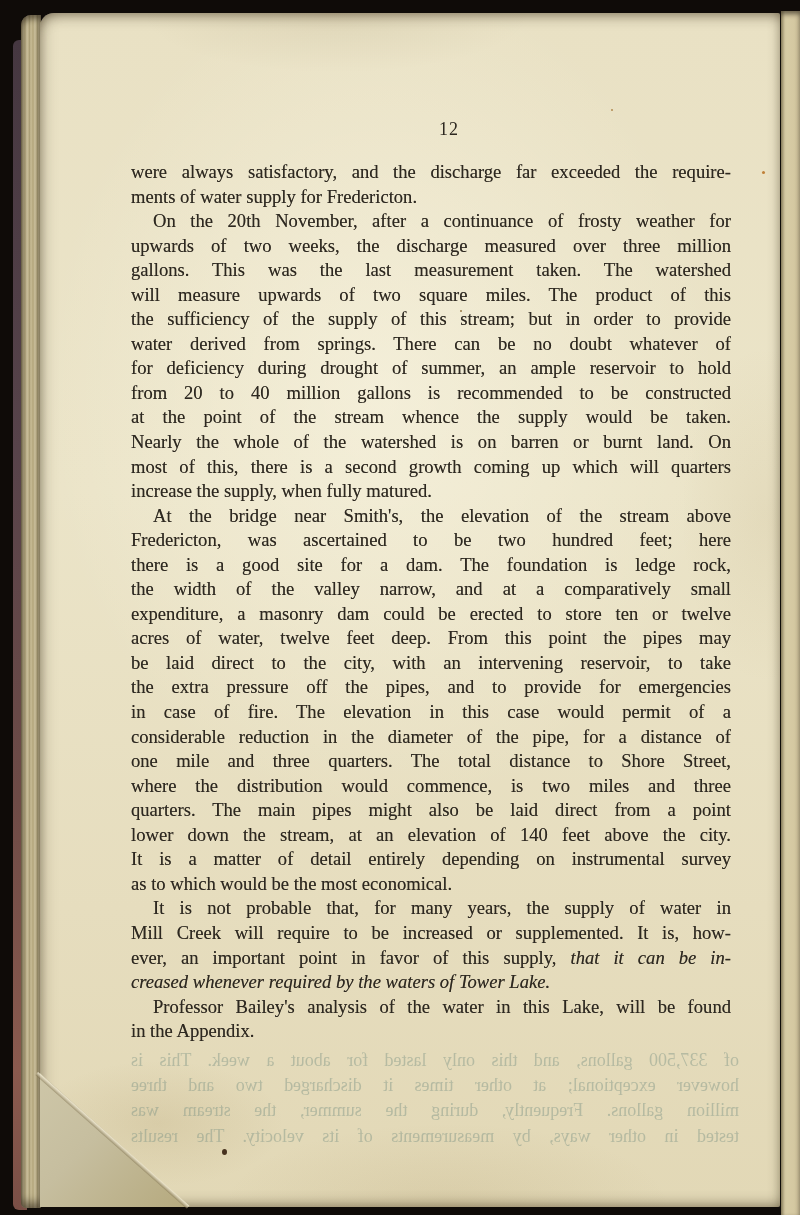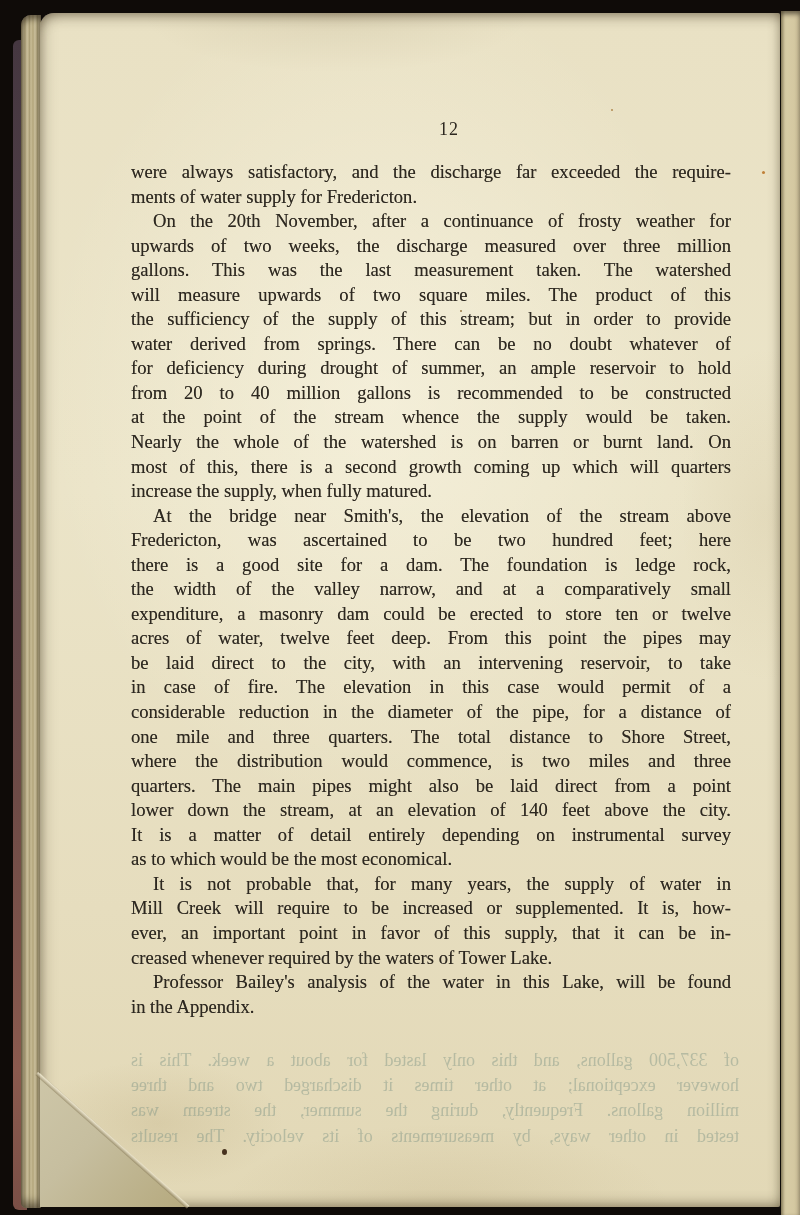--- a/index.html
+++ b/index.html
@@ -73,21 +73,21 @@
   }
   .text-block {
     position: absolute; left: 91px; top: 147px; width: 600px;
     font-size: 18.6px; line-height: 24.55px;
     color: #2d2820;
     text-shadow: 0 0 0.5px rgba(45,40,32,0.55);
   }
   .line { text-align: justify; text-align-last: justify; height: 24.55px; overflow: visible; white-space: normal; }
   .line.para-end { text-align-last: left; }
   .line.indent { text-indent: 22px; font-family: Liberation Serif, serif; }
-  .line .it { }
+  .line .it { font-style: italic; }
   .ghost-block {
     position: absolute; left: 91px; top: 1035px; width: 608px;
     font-size: 18px; line-height: 25.2px;
     color: rgba(122, 146, 133, 0.44);
     filter: blur(0.4px);
     z-index: 2;
   }
   .ghost-line { transform: scaleX(-1); text-align: justify; text-align-last: justify; }
   .speck { position: absolute; border-radius: 50%; z-index: 4; }
   .speck.s1 { left: 222px; top: 1149px; width: 5px; height: 6px; background: #47321f; }
@@ -123,20 +123,21 @@
       <div class="line"><span>Nearly the whole of the watershed is on barren or burnt land. On</span></div>
       <div class="line"><span>most of this, there is a second growth coming up which will quarters</span></div>
       <div class="line para-end"><span>increase the supply, when fully matured.</span></div>
       <div class="line indent"><span>At the bridge near Smith's, the elevation of the stream above</span></div>
       <div class="line"><span>Fredericton, was ascertained to be two hundred feet; here</span></div>
       <div class="line"><span>there is a good site for a dam. The foundation is ledge rock,</span></div>
       <div class="line"><span>the width of the valley narrow, and at a comparatively small</span></div>
       <div class="line"><span>expenditure, a masonry dam could be erected to store ten or twelve</span></div>
       <div class="line"><span>acres of water, twelve feet deep. From this point the pipes may</span></div>
       <div class="line"><span>be laid direct to the city, with an intervening reservoir, to take</span></div>
+      <div class="line"><span>the extra pressure off the pipes, and to provide for emergencies</span></div>
       <div class="line"><span>in case of fire. The elevation in this case would permit of a</span></div>
       <div class="line"><span>considerable reduction in the diameter of the pipe, for a distance of</span></div>
       <div class="line"><span>one mile and three quarters. The total distance to Shore Street,</span></div>
       <div class="line"><span>where the distribution would commence, is two miles and three</span></div>
       <div class="line"><span>quarters. The main pipes might also be laid direct from a point</span></div>
       <div class="line"><span>lower down the stream, at an elevation of 140 feet above the city.</span></div>
       <div class="line"><span>It is a matter of detail entirely depending on instrumental survey</span></div>
       <div class="line para-end"><span>as to which would be the most economical.</span></div>
       <div class="line indent"><span>It is not probable that, for many years, the supply of water in</span></div>
       <div class="line"><span>Mill Creek will require to be increased or supplemented. It is, how-</span></div>

